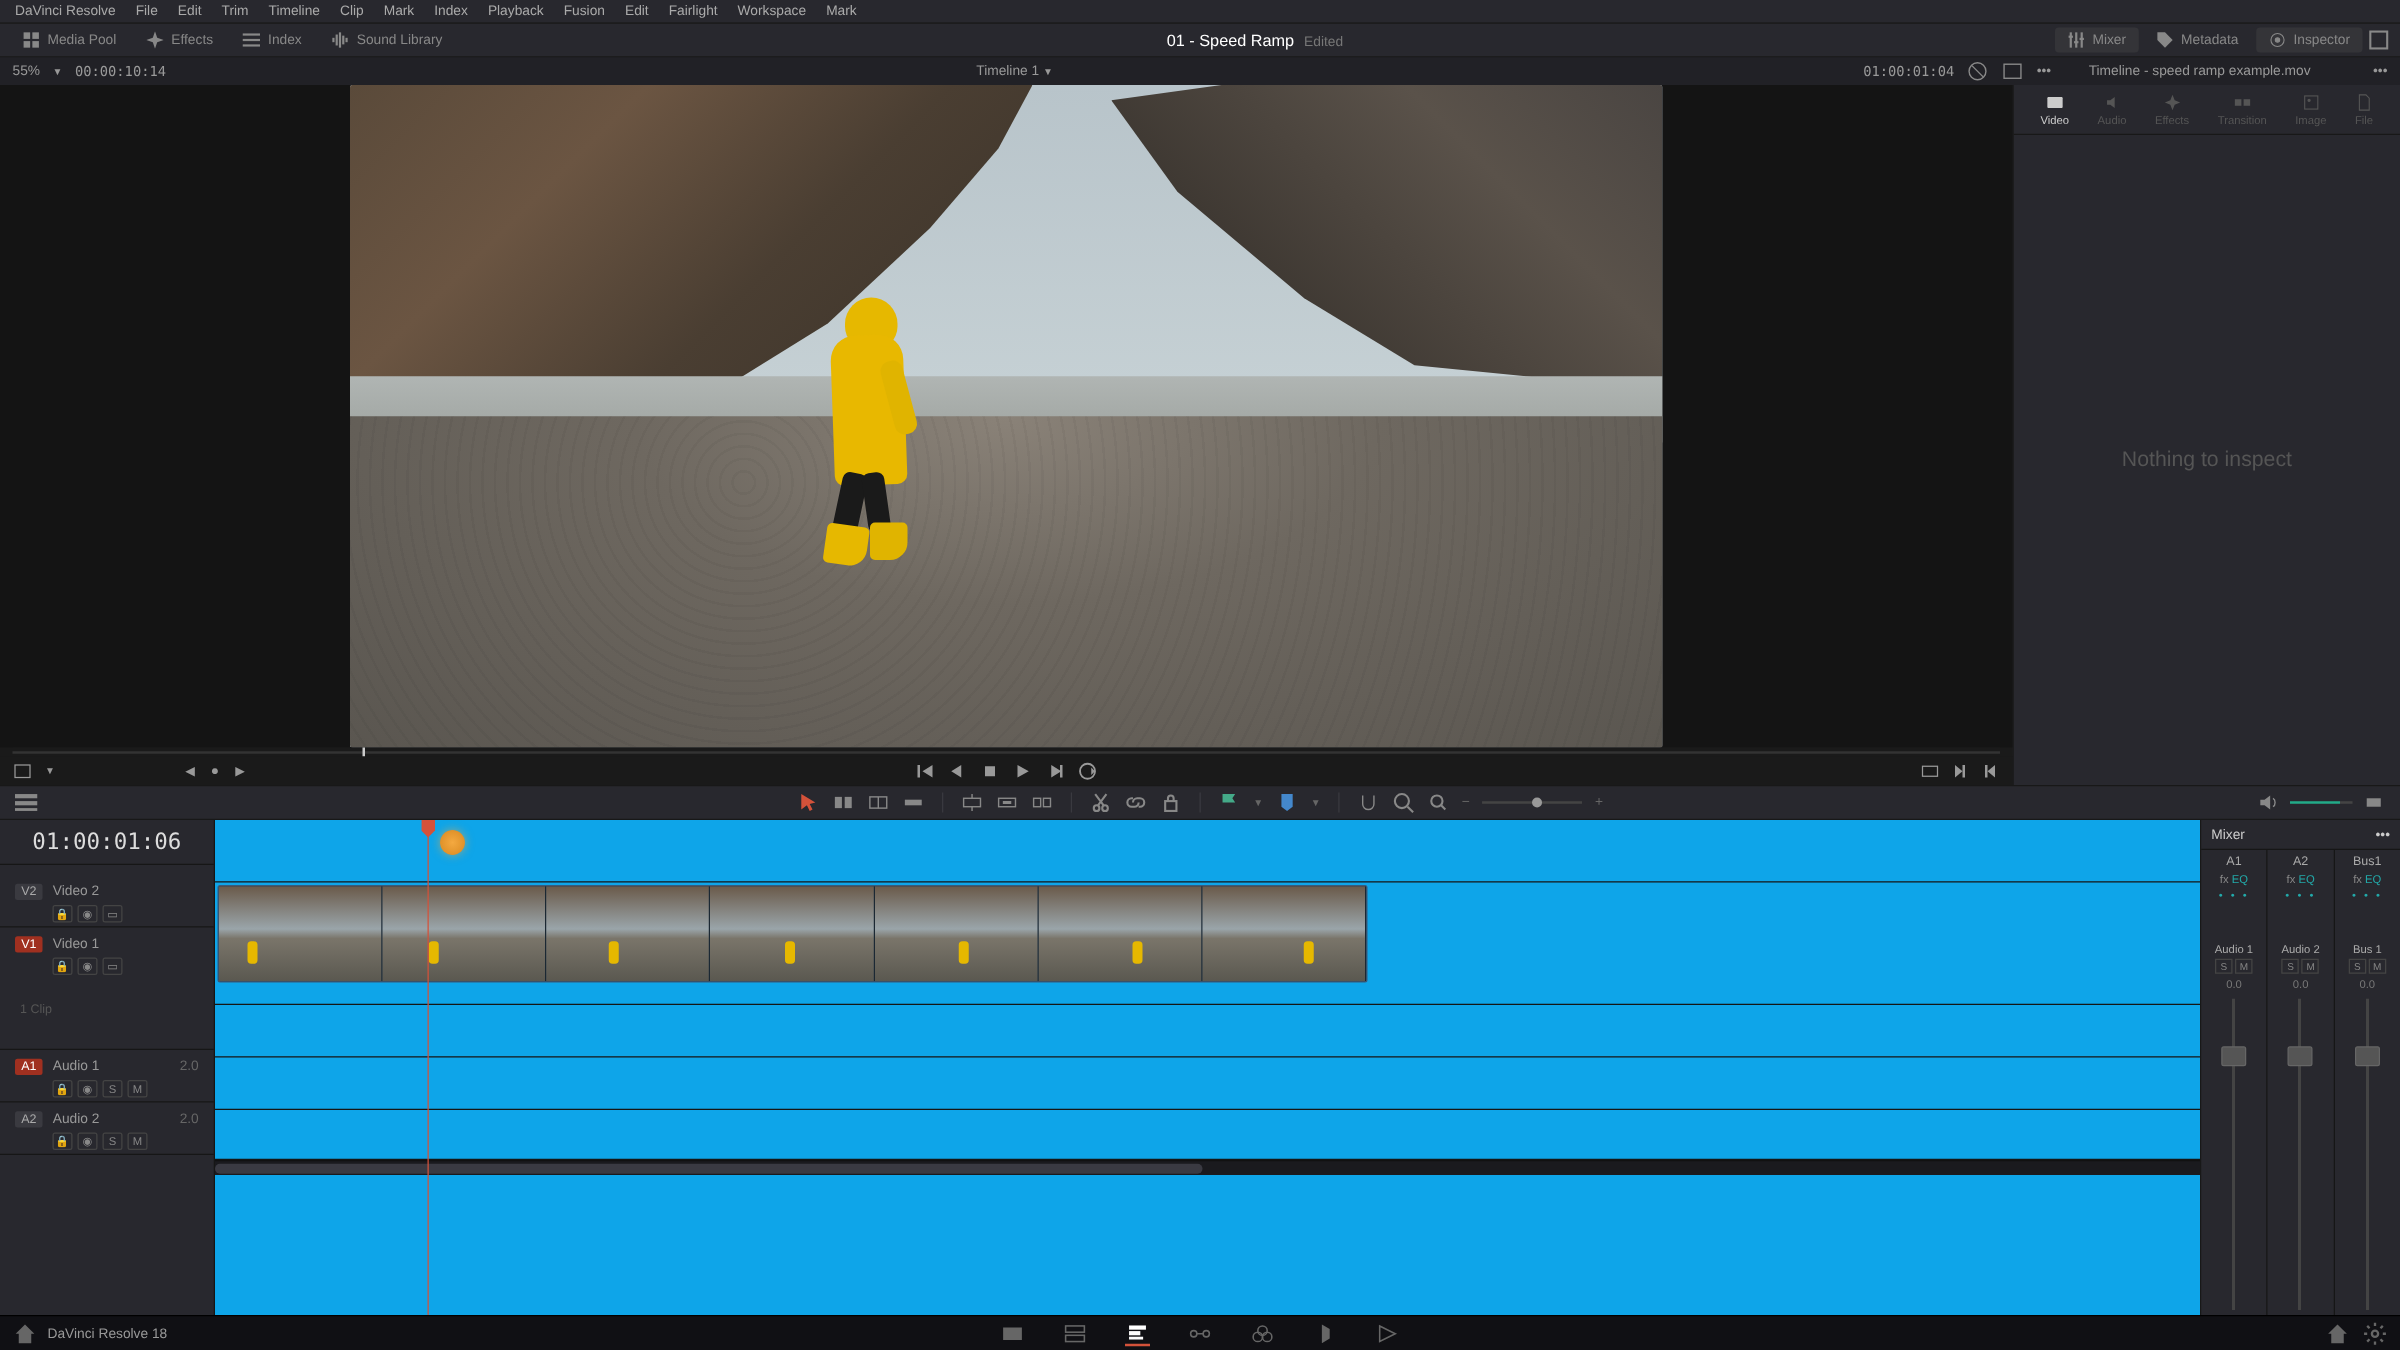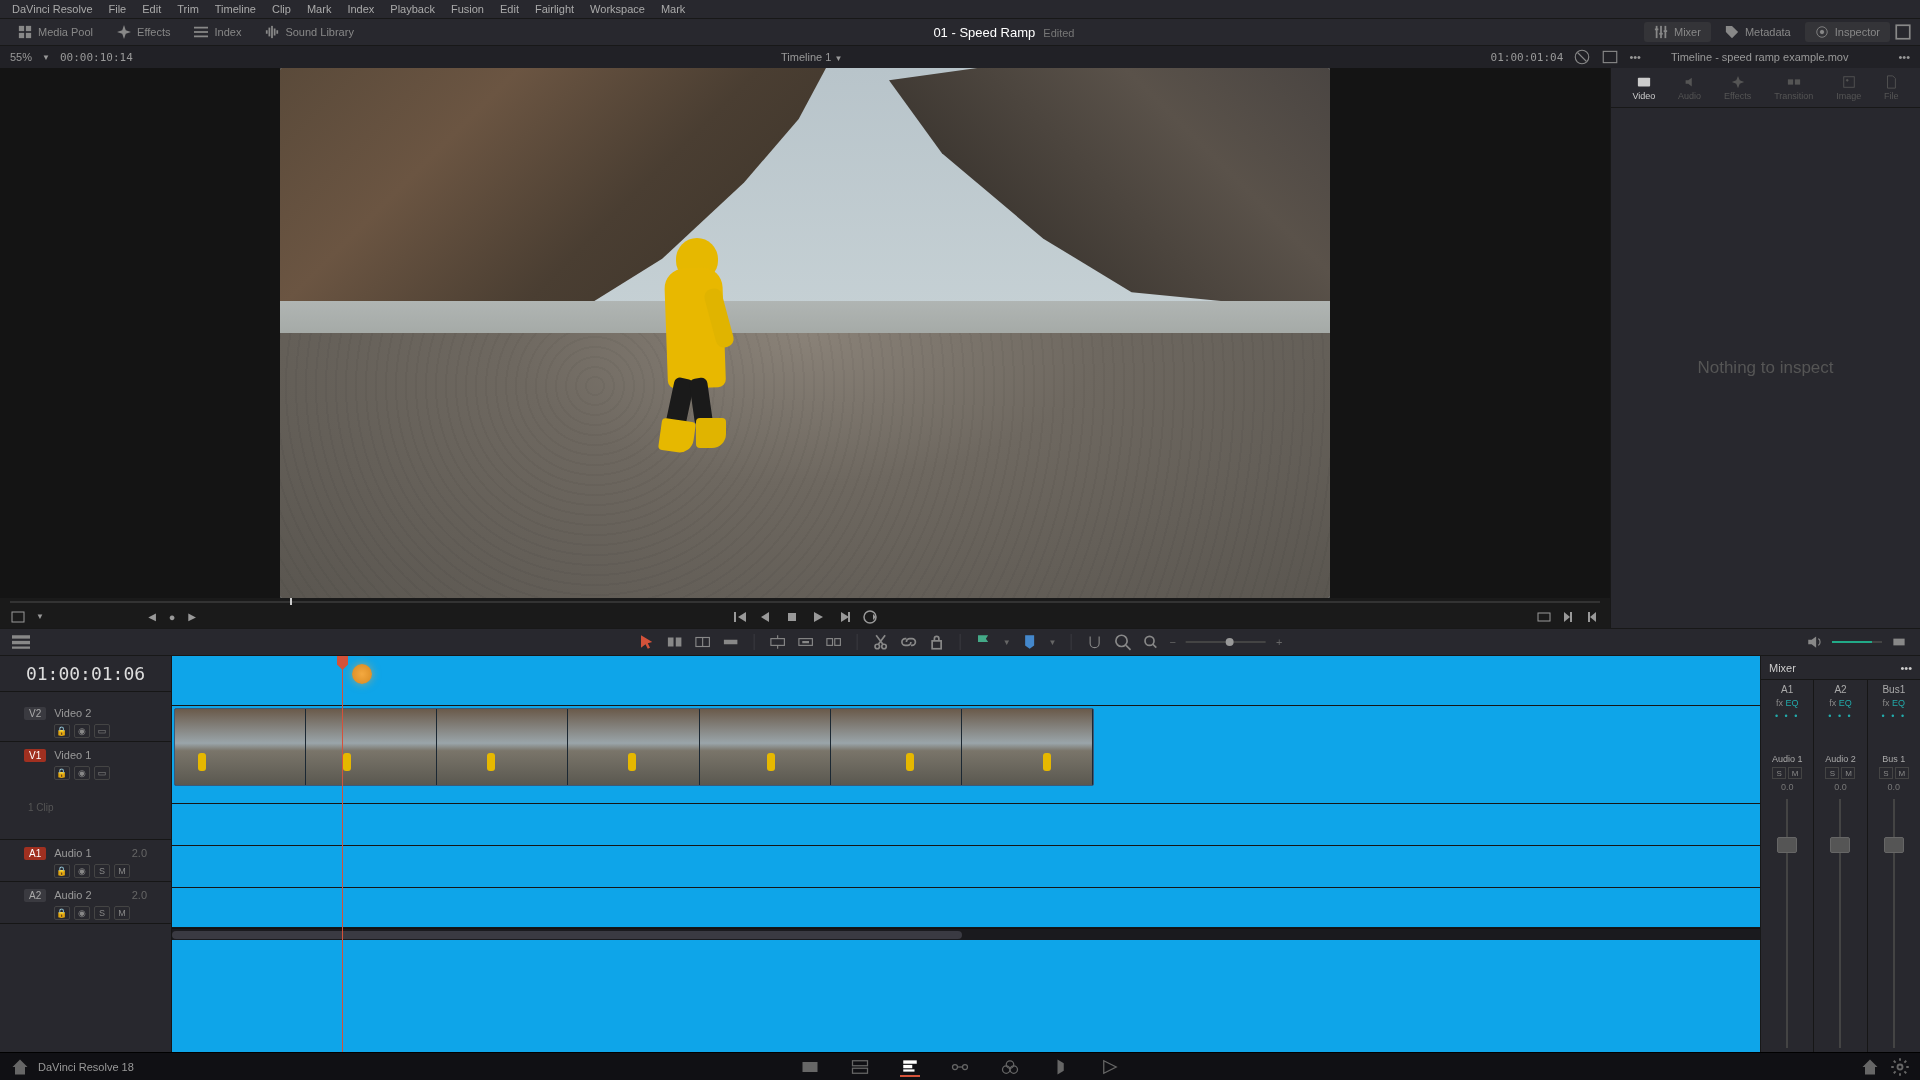--- a/index.html
+++ b/index.html
@@ -47,21 +47,21 @@
 .tbtn{width:16px;height:16px;color:#999;cursor:pointer;display:flex;align-items:center;justify-content:center}
 .toolbar{height:28px;background:#28282e;border-top:1px solid #181818;border-bottom:1px solid #181818;display:flex;align-items:center;padding:0 12px;gap:8px;position:relative}
 .toolbar-left{display:flex;gap:8px}
 .toolbar-center{position:absolute;left:50%;transform:translateX(-50%);display:flex;gap:10px;align-items:center}
 .toolbar-right{position:absolute;right:12px;display:flex;gap:8px;align-items:center}
 .tool{width:18px;height:18px;color:#888;cursor:pointer;display:flex;align-items:center;justify-content:center}
 .tool.red{color:#d4523a}
 .timeline-area{flex:1;display:flex;background:#0ea5e9}
 .track-headers{width:172px;background:#28282e;border-right:1px solid #161616}
 .timecode-display{height:36px;display:flex;align-items:center;justify-content:center;font-size:18px;color:#ddd;font-family:monospace;border-bottom:1px solid #161616}
-.track-head{border-bottom:1px solid #161616;padding:4px 24px}
+.track-head{border-bottom:1px solid #161616;padding:4px 12px}
 .track-head-row1{display:flex;align-items:center;gap:8px;height:18px}
 .track-head-row2{display:flex;align-items:center;gap:4px;height:18px;padding-left:30px}
 .track-tag{background:#3a3a40;color:#aaa;padding:1px 5px;border-radius:2px;font-size:10px;cursor:pointer}
 .track-tag.armed{background:#a03020;color:#fff}
 .track-btn{width:16px;height:14px;border:1px solid #444;border-radius:2px;font-size:9px;display:flex;align-items:center;justify-content:center;color:#888;cursor:pointer}
 .track-lanes{flex:1;position:relative;overflow:hidden}
 .ruler{height:36px;border-bottom:1px solid #161616;position:relative;background:#24242a}
 .ruler-tick{position:absolute;top:0;font-size:9px;color:#777;border-left:1px solid #444;padding-left:3px;height:10px}
 .ruler-line{position:absolute;top:16px;left:0;right:0;height:1px;background:#555}
 .ruler-line2{position:absolute;top:26px;left:0;right:0;height:1px;background:#444}

